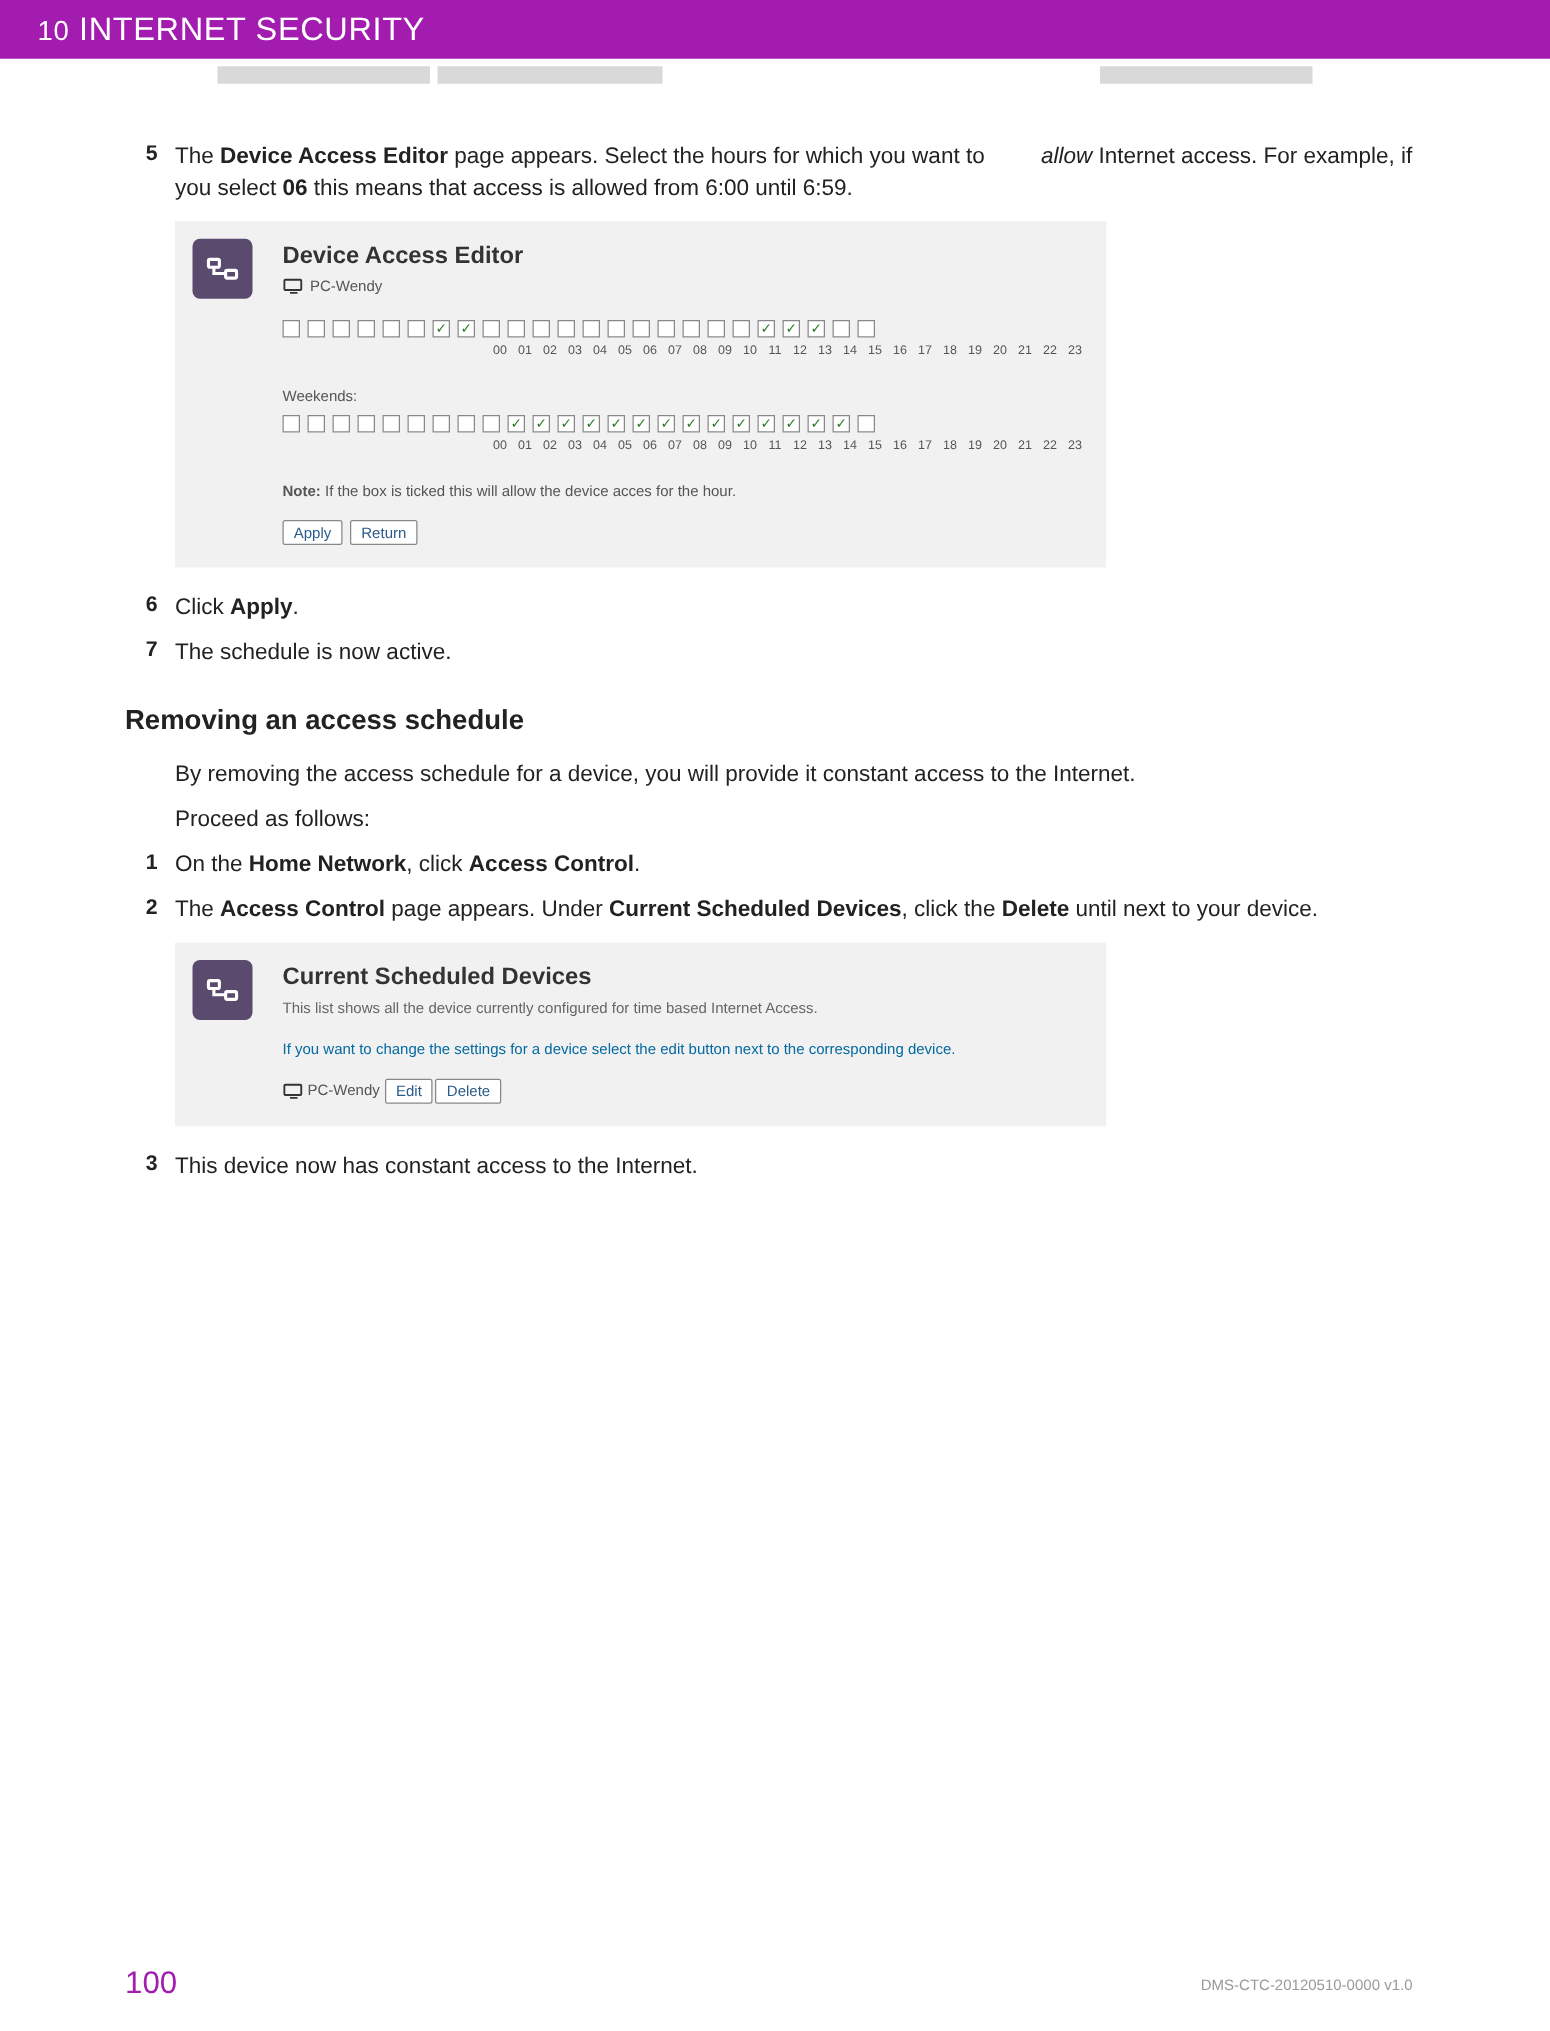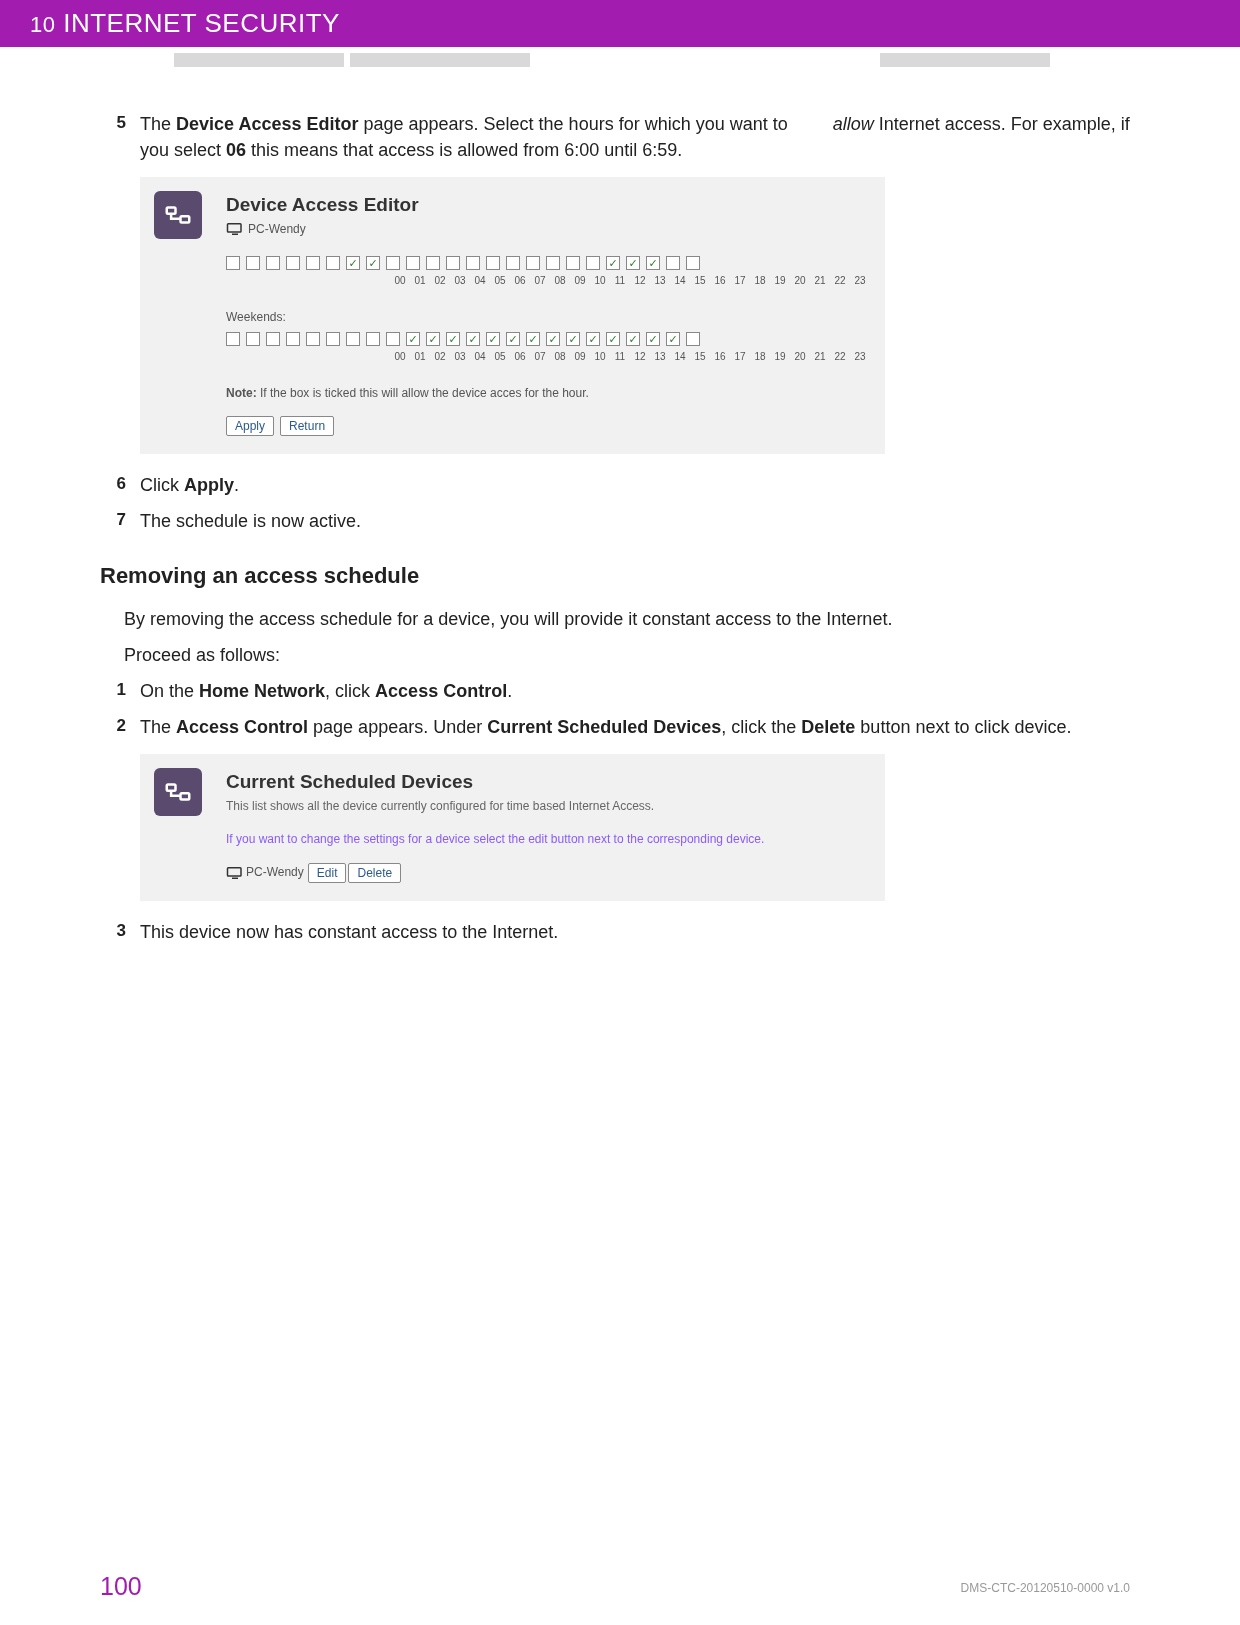--- a/index.html
+++ b/index.html
@@ -107,21 +107,21 @@
     padding:2px 8px; border-radius:2px;
     font-family: Verdana, Arial, sans-serif;
   }
   .section-heading {
     font-size: 22px;
     font-weight: 600;
     margin: 26px 0 14px 0;
     color:#222;
   }
   .panel2-text {
-    font-size:12px; color:#8b5cf6; margin-bottom:14px;
+    font-size:12px; color:#0369a1; margin-bottom:14px;
   }
   .device-row2 {
     display:flex; align-items:center; gap:2px;
     font-size:12px; color:#555;
   }
   .device-row2 svg { width:18px; height:14px; }
   .footer-pg {
     position:absolute;
     left: 100px;
     bottom: 24px;
@@ -130,21 +130,21 @@
     margin-top:21px;
   }
   .footer-doc {
     position:absolute;
     right: 110px;
     bottom: 30px;
     font-size: 12px;
     color:#999;
     margin-top:45px;
   }
-  .plain-para { margin: 0 0 10px 24px; font-size:18px; }
+  .plain-para { margin: 0 0 10px 40px; font-size:18px; }
 </style>
 </head>
 <body>
 
 <div class="header-bar">
   <span class="num">10</span>
   <span>INTERNET SECURITY</span>
 </div>
 
 <div class="tab-strip">
@@ -320,21 +320,21 @@
   <div class="step-row">
     <div class="step-num">1</div>
     <div class="step-text">
       <span>On the </span><b>Home Network</b><span>, click </span><b>Access Control</b><span>.</span>
     </div>
   </div>
 
   <div class="step-row">
     <div class="step-num">2</div>
     <div class="step-text">
-      <span>The </span><b>Access Control</b><span> page appears. Under </span><b>Current Scheduled Devices</b><span>, click the </span><b>Delete</b><span> button next to click device.</span>
+      <span>The </span><b>Access Control</b><span> page appears. Under </span><b>Current Scheduled Devices</b><span>, click the </span><b>Delete</b><span> until next to your device.</span>
     </div>
   </div>
 
   <div class="panel" style="margin-left:40px;">
     <div class="icon-col">
       <div class="icon-sq">
         <svg viewBox="0 0 24 24" fill="none" stroke="#fff" stroke-width="2">
             <rect x="3" y="6" width="7" height="5" rx="1"></rect>
             <rect x="14" y="13" width="7" height="5" rx="1"></rect>
             <path d="M6.5 11v4h7"></path>

